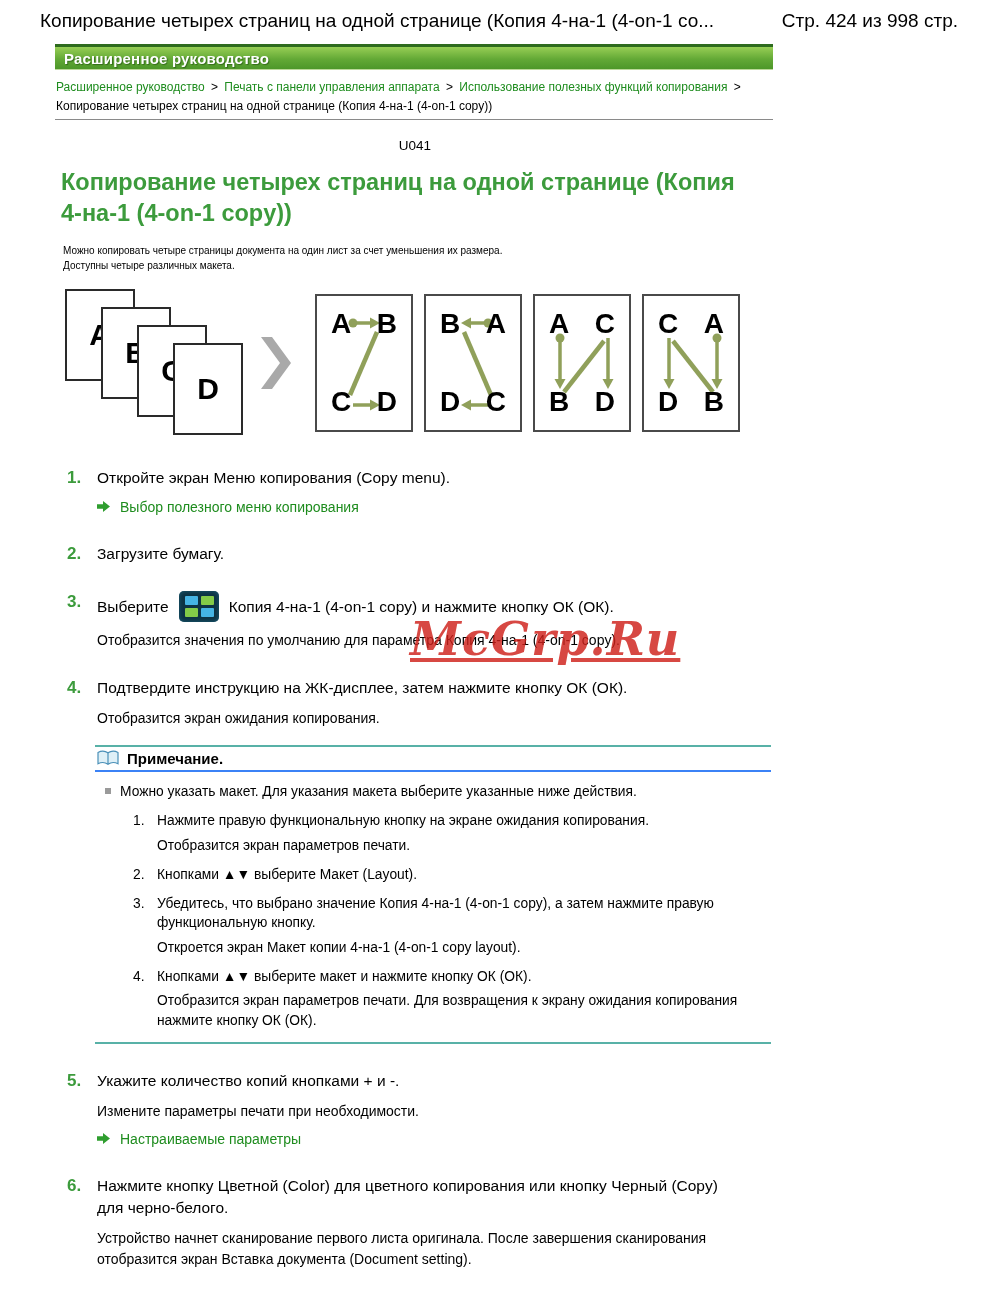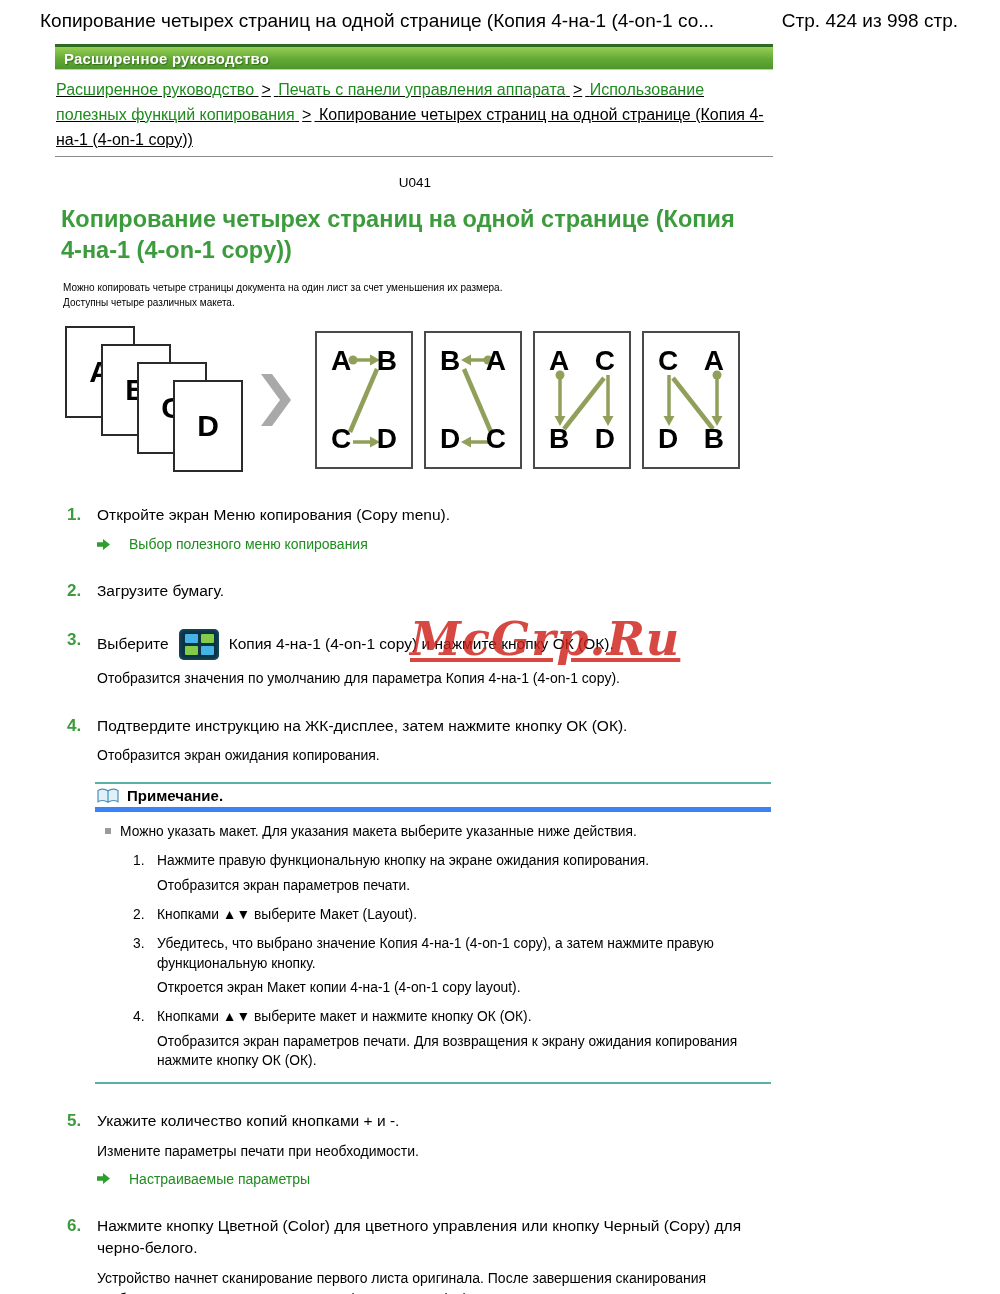--- a/index.html
+++ b/index.html
@@ -16,21 +16,21 @@
   .content { width:718px; margin:12px 0 0 55px; }
 
   .banner {
     height:26px; line-height:23px; color:#fff; font-weight:bold; font-size:15px;
     padding-left:9px; letter-spacing:0.2px;
     background:linear-gradient(180deg,#97ce55 0%,#63a936 55%,#4d9729 100%);
     border-top:3px solid #2e6b1e; border-bottom:1px solid #bcd99a;
     text-shadow:1px 1px 1px rgba(40,90,20,.75);
   }
 
-  .breadcrumb { font-size:16px; line-height:1.55; margin:8px 0 4px 1px;text-decoration:underline; }
+  .breadcrumb { font-size:12px; line-height:1.55; margin:8px 0 4px 1px; }
   .breadcrumb a { color:#1e8c1e; text-decoration:none; cursor:pointer; }
   .breadcrumb .sep { color:#000; margin:0 3px; }
   .bc-current { color:#000; }
 
   .divider { border:none; border-top:1px solid #8a8a8a; margin:4px 0 0 0; }
 
   .article-code { font-size:13.5px; margin:18px 0 0 2px;text-align:center; }
 
   h1.page-title {
     font-size:23.5px; color:#3c9b3c; font-weight:bold; line-height:1.32;
@@ -59,37 +59,37 @@
   .lt.bl { left:14px; bottom:14px; }
   .lt.br { right:14px; bottom:14px; }
   .larrows { position:absolute; left:0; top:0; }
 
   
   .step { display:flex; margin:26px 0 0 12px; }
   .step-num { width:30px; flex:none; font-size:17px; font-weight:bold; color:#3c9b3c; padding-top:1px; }
   .step-body { flex:1; font-size:15.5px; line-height:1.45; }
   .step-body .main-text { max-width:645px; }
   .step-sub { font-size:14px; margin-top:8px; line-height:1.5; max-width:660px; }
-  .glink { display:flex; align-items:center; gap:19px; margin-top:7px; font-size:14px; }
+  .glink { display:flex; align-items:center; gap:10px; margin-top:7px; font-size:14px; }
   .glink a { color:#1e8c1e; text-decoration:none; cursor:pointer; }
 
   .step3-row { display:flex; align-items:center; gap:10px; }
   .icon-4on1 {
     width:40px; height:31px; background:#0d3344; border-radius:5px; position:relative; flex:none;
     box-shadow:inset 0 0 4px #1c6078;
   }
   .icon-4on1 i { position:absolute; display:block; border-radius:1px; }
   .icon-4on1 .t1 { left:6px;  top:5px;  width:13px; height:9px; background:#45b4e4; }
   .icon-4on1 .t2 { left:22px; top:5px;  width:13px; height:9px; background:#83cb48; }
   .icon-4on1 .t3 { left:6px;  top:17px; width:13px; height:9px; background:#83cb48; }
   .icon-4on1 .t4 { left:22px; top:17px; width:13px; height:9px; background:#45b4e4; }
 
   
   .note { margin:16px 0 0 40px; width:676px; }
-  .note-head { display:flex; align-items:center; gap:8px; border-top:2px solid #58b1a7; border-bottom:5px solid #3b82f6; padding:3px 2px; }
+  .note-head { display:flex; align-items:center; gap:8px; border-top:2px solid #58b1a7; border-bottom:2px solid #3b82f6; padding:3px 2px; }
   .note-title { font-size:15px; font-weight:bold; }
   .note-body { padding:10px 4px 12px 10px; border-bottom:2px solid #58b1a7; }
   .note-bullet { display:flex; gap:9px; font-size:13.8px; line-height:1.4; }
   .bullet-sq { width:6px; height:6px; background:#9a9a9a; margin-top:6px; flex:none; }
   .note-list { margin:8px 0 0 28px; }
   .note-item { display:flex; margin-top:10px; font-size:13.8px; line-height:1.4; }
   .note-item-num { width:24px; flex:none; }
   .note-item-body { flex:1; max-width:590px; }
   .note-item-sub { margin-top:5px; }
 
@@ -319,20 +319,20 @@
             <polygon points="0,3.2 6,3.2 6,0 13,5.5 6,11 6,7.8 0,7.8" fill="#2f9e2f"></polygon>
           </svg>
         <a>Настраиваемые параметры</a>
       </div>
     </div>
   </div>
 
   <div class="step">
     <div class="step-num">6.</div>
     <div class="step-body">
-      <div class="main-text"><span>Нажмите кнопку </span><b>Цветной (Color)</b><span> для цветного управления или кнопку </span><b>Черный (Copy)</b><span> для черно-белого.</span></div>
+      <div class="main-text"><span>Нажмите кнопку </span><b>Цветной (Color)</b><span> для цветного копирования или кнопку </span><b>Черный (Copy)</b><span> для черно-белого.</span></div>
       <div class="step-sub"><span>Устройство начнет сканирование первого листа оригинала. После завершения сканирования отобразится экран Вставка документа (Document setting).</span></div>
     </div>
   </div>
 
 </div>
 
 <div class="watermark">McGrp.Ru</div>
 
 </body></html>

